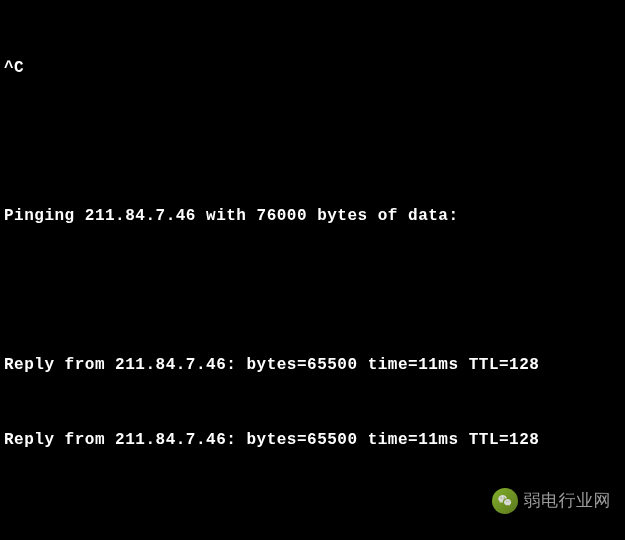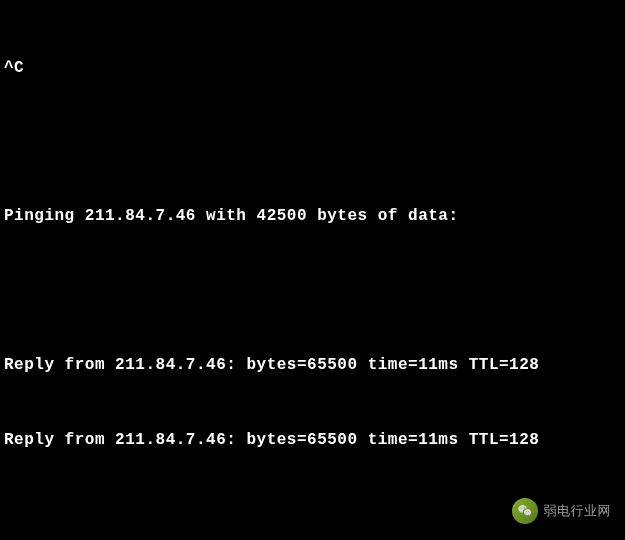--- a/index.html
+++ b/index.html
@@ -22,28 +22,28 @@
       letter-spacing: 0.5px;
     }
     .terminal {
       white-space: pre;
     }
     .line {
       display: block;
     }
     .watermark {
       position: absolute;
-      bottom: 16px;
+      bottom: 26px;
       right: 14px;
       display: flex;
       align-items: center;
       gap: 6px;
       color: #b8b8b8;
       font-family: "Microsoft YaHei", sans-serif;
-      font-size: 13px;
+      font-size: 17px;
       font-weight: normal;
       opacity: 0.85;
       pointer-events: none;
     }
     .watermark-icon {
       width: 26px;
       height: 26px;
       border-radius: 50%;
       background: linear-gradient(135deg, #9ACD32, #6B8E23);
       display: flex;
@@ -55,21 +55,21 @@
       height: 16px;
       fill: #ffffff;
     }
   </style>
 </head>
 <body>
 
 <div class="terminal">
   <span class="line">^C</span>
   <span class="line"> </span>
-  <span class="line">Pinging 211.84.7.46 with 42500 bytes of data:</span>
+  <span class="line">Pinging 211.84.7.46 with 76000 bytes of data:</span>
   <span class="line"> </span>
   <span class="line">Reply from 211.84.7.46: bytes=65500 time=11ms TTL=128</span>
   <span class="line">Reply from 211.84.7.46: bytes=65500 time=11ms TTL=128</span>
   
   
   
   
   
   
   

